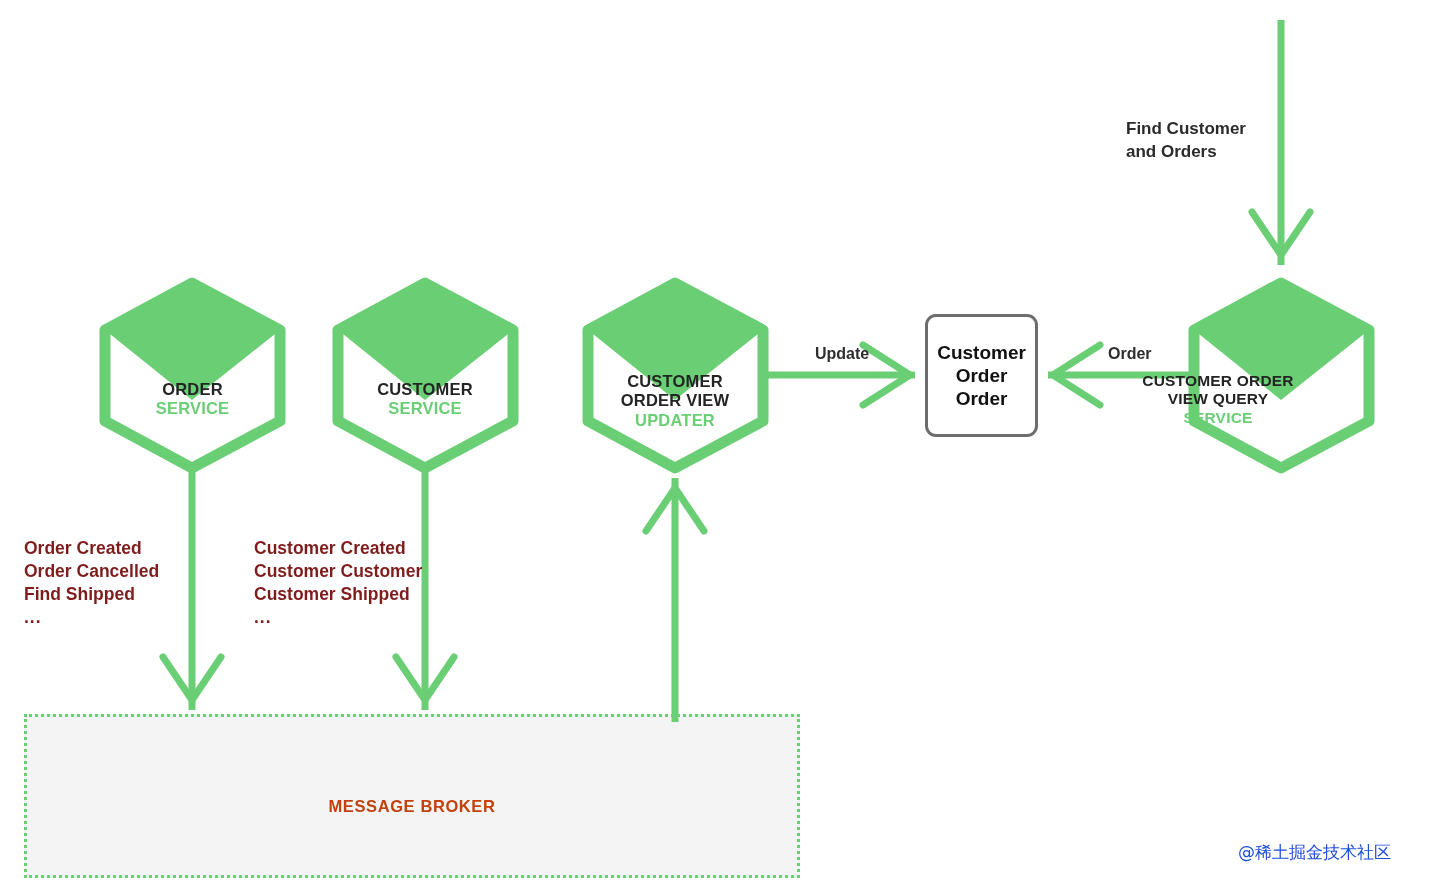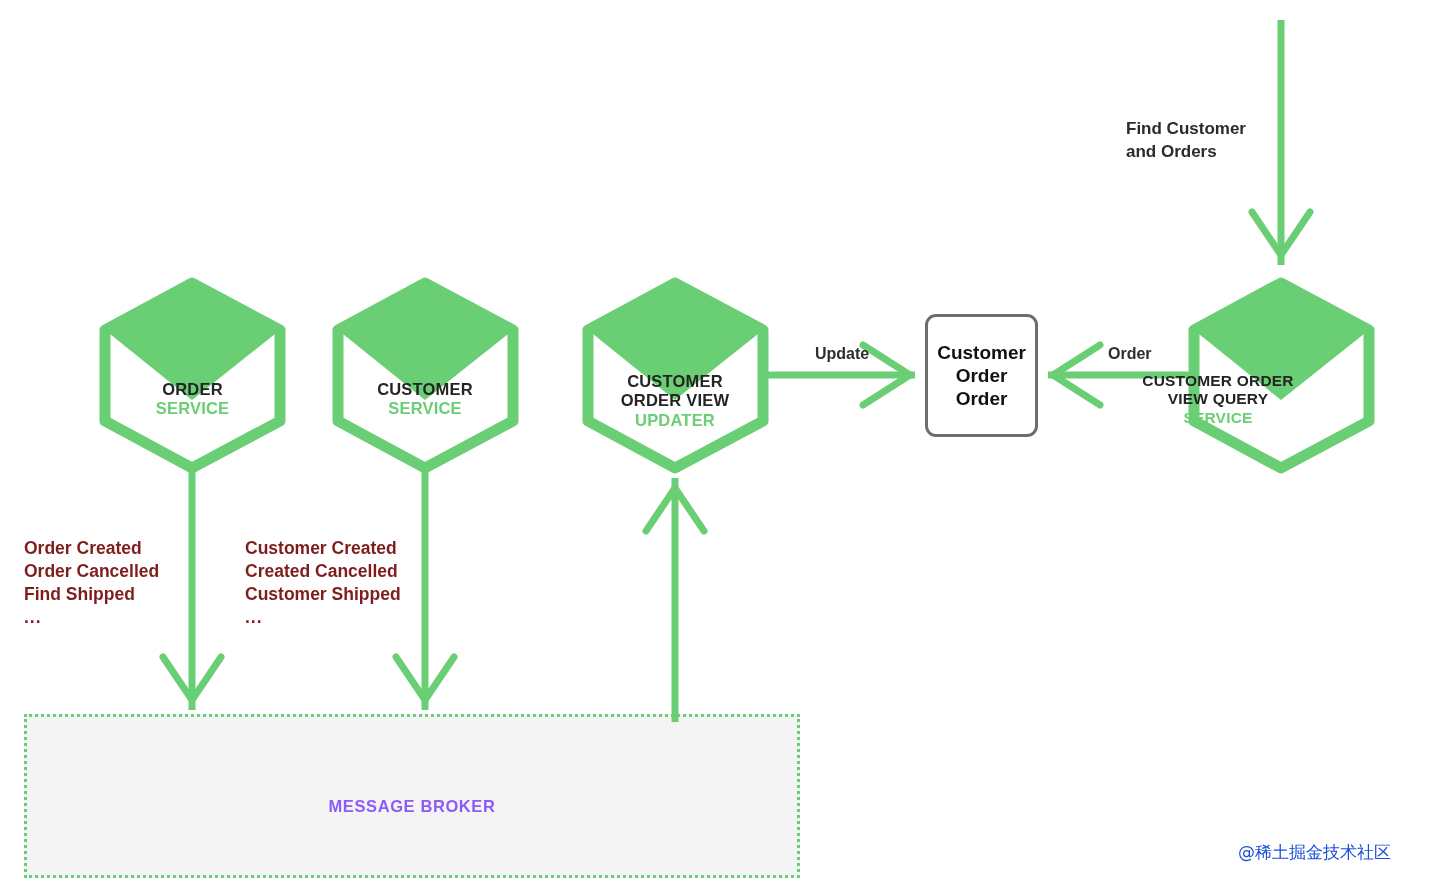--- a/index.html
+++ b/index.html
@@ -84,21 +84,21 @@
     background: #f4f4f4;
     border: 3px dotted #6ACE74;
     box-sizing: border-box;
   }
   .broker-title {
     position: absolute;
     width: 100%;
     text-align: center;
     font-size: 16.5px;
     font-weight: bold;
-    color: #8b5cf6;
+    color: #c2410c;
     letter-spacing: 0.6px;
   }
   .view-box {
     position: absolute;
     background: #ffffff;
     border: 3px solid #6d6d6d;
     border-radius: 11px;
     box-sizing: border-box;
     display: flex;
     align-items: center;
@@ -236,22 +236,22 @@
     <div>and Orders</div>
   </div>
 
   <div class="event-list" style="left:24px; top:501px;">
     <div>Order Created</div>
     <div>Order Cancelled</div>
     <div>Find Shipped</div>
     <div class="event-ellipsis">...</div>
   </div>
 
-  <div class="event-list" style="left:245px; top:501px;">
+  <div class="event-list" style="left:254px; top:501px;">
     <div>Customer Created</div>
-    <div>Created Cancelled</div>
+    <div>Customer Customer</div>
     <div>Customer Shipped</div>
     <div class="event-ellipsis">...</div>
   </div>
 
   <div class="watermark" style="left:1238px; top:841px;">@稀土掘金技术社区</div>
 
 </div>
 
 </body></html>

